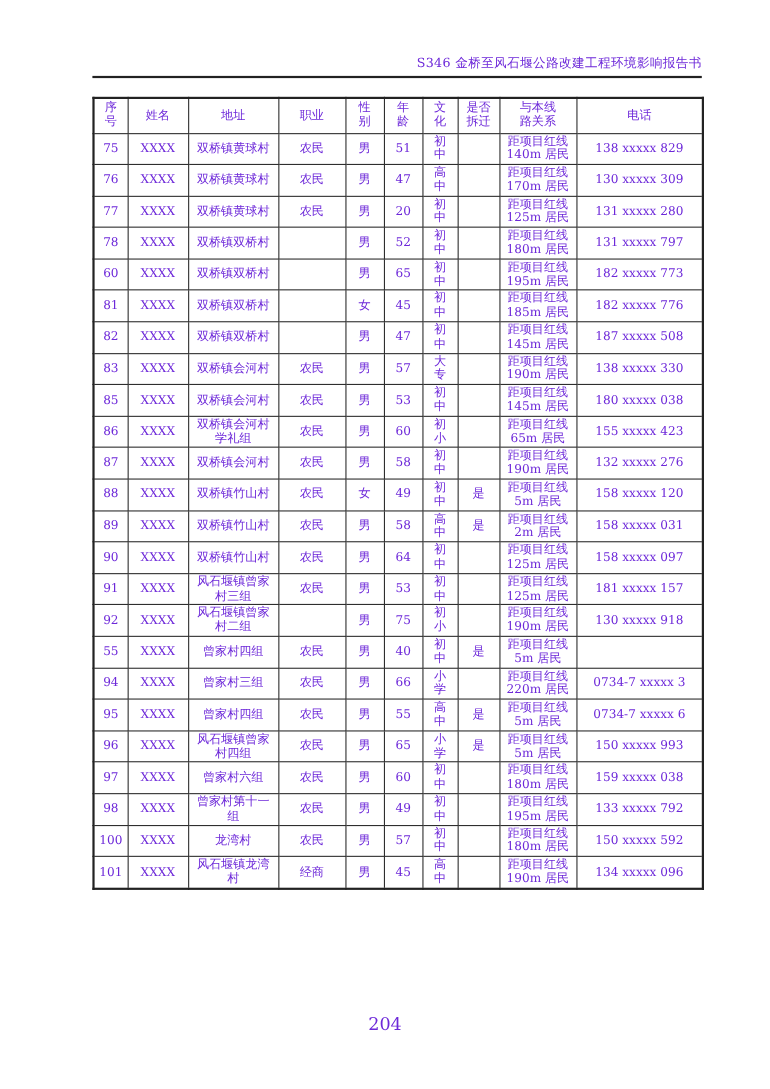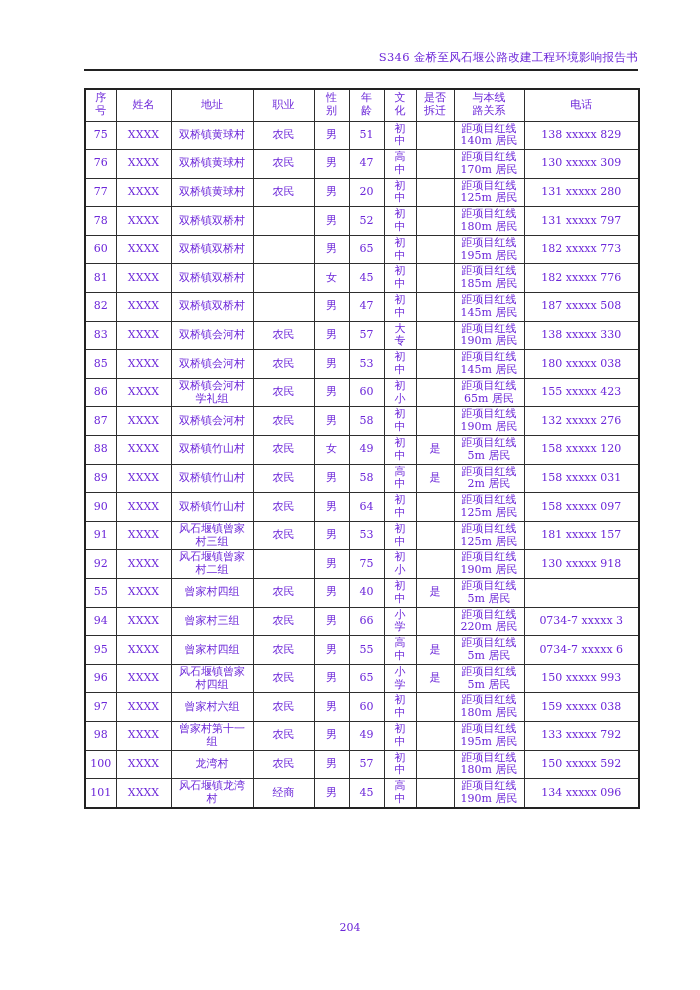--- a/index.html
+++ b/index.html
@@ -46,21 +46,21 @@
     overflow: hidden;
   }
   table.residents thead tr { height: 32px; }
   table.residents tbody tr { height: 27px; }
   .page-footer {
     position: absolute;
     left: 0;
     right: 0;
     top: 921px;
     text-align: center;
-    font-size: 11px;
+    font-size: 16px;
   }
 </style>
 </head>
 <body>
 
 <div class="page">
 
   <div class="running-header">
     <span>S346 金桥至风石堰公路改建工程环境影响报告书</span>
   </div>

